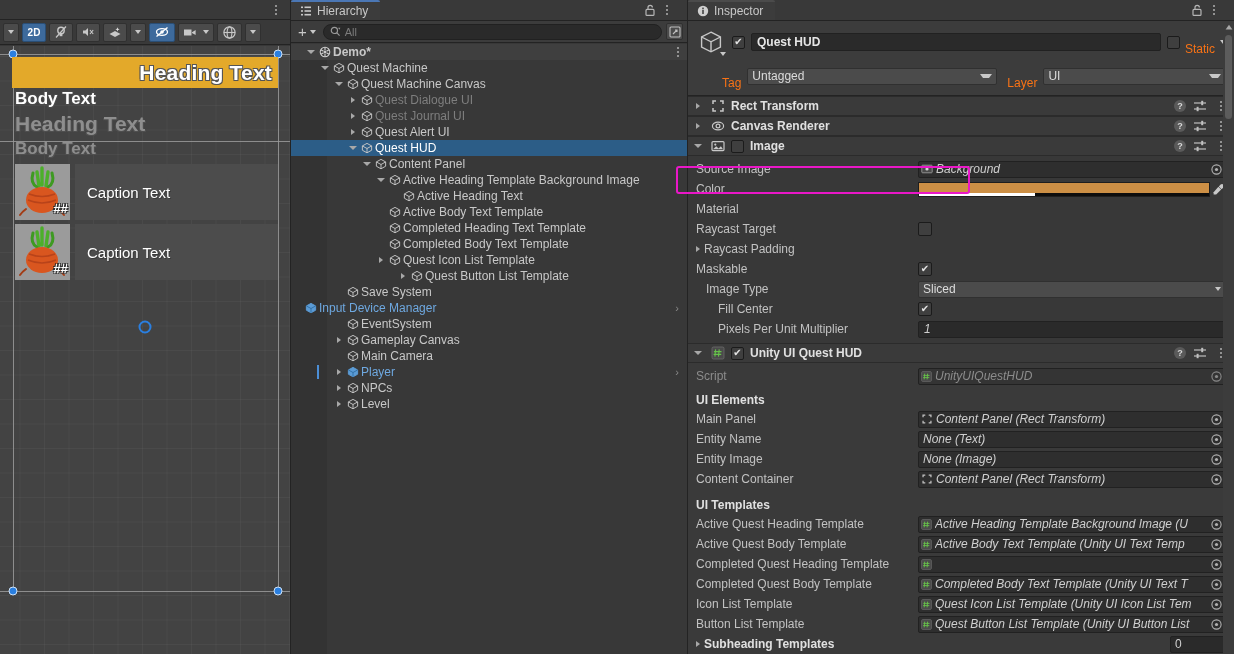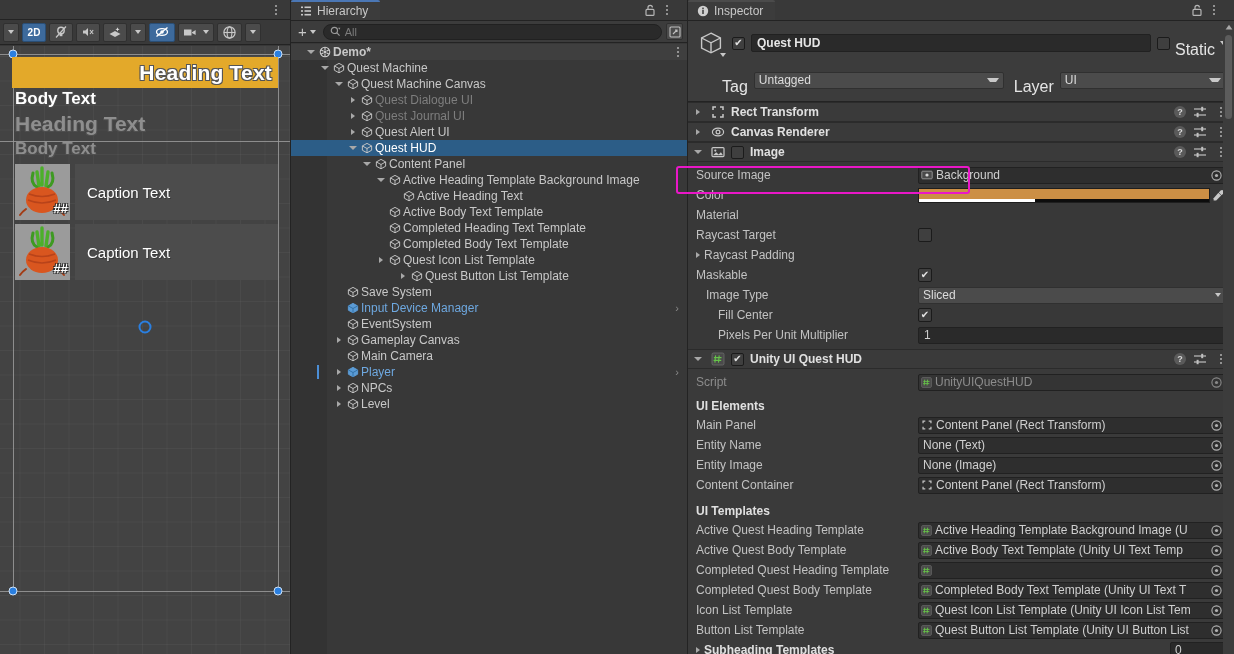--- a/index.html
+++ b/index.html
@@ -170,21 +170,21 @@
   }
   .chk.on::after{ content:"✔"; color:#e4e4e4; font-size:10px; line-height:10px; }
   .name-field{
     flex:1; height:18px; background:#2a2a2a; border:1px solid #212121; border-radius:2px;
     color:#e6e6e6; font-size:12px; font-weight:bold; padding:0 5px; display:flex; align-items:center;
     min-width:0;
   }
   .static-box{ display:flex; align-items:center; gap:5px; }
   .static-chk{ width:13px;height:13px;background:#3f3f3f;border:1px solid #1b1b1b;border-radius:2px; flex:0 0 13px; cursor:pointer;}
   .insp-tag-row{ display:flex; align-items:center; gap:6px; margin-top:5px; padding-left:26px; }
-  .mini-lbl{ color:#e5e5e5; font-size:16px;margin-top:14px; }
+  .mini-lbl{ color:#f97316; font-size:12px;margin-top:14px; }
   .dropdown{
     height:17px; background:#4b4b4b; border:1px solid #303030; border-radius:2px;
     display:flex; align-items:center; padding:0 4px; color:#dcdcdc; font-size:12px; cursor:pointer;
     min-width:0;
   }
   .dropdown .dc{ margin-left:auto; padding-left:6px; }
 
   .comp-head{
     height:20px; background:#3a3a3a; display:flex; align-items:center; gap:6px;
     padding:0 6px 0 3px; border-top:1px solid #2b2b2b; border-bottom:1px solid #2b2b2b;
@@ -201,21 +201,21 @@
   .prow{ display:flex; align-items:center; height:20px; gap:0; }
   .plabel{ color:#c2c2c2; font-size:12px; width:222px; flex:0 0 222px; white-space:nowrap; overflow:hidden; }
   .plabel.dimmed{ color:#8c8c8c; }
   .plabel.ind1{ padding-left:10px; }
   .plabel.ind2{ padding-left:22px; }
   .plabel.foldout{ display:flex; align-items:center; gap:4px; }
   .fold-tri{ width:0;height:0; border-left:4px solid #a8a8a8; border-top:3.5px solid transparent; border-bottom:3.5px solid transparent; flex:0 0 4px; }
   .pfield{
     flex:1; height:17px; background:#2a2a2a; border:1px solid #212121; border-radius:2px;
     display:flex; align-items:center; padding:0 2px 0 2px; color:#cfcfcf; font-size:12px;
-    min-width:0; overflow:hidden; cursor:text;
+    min-width:0; overflow:hidden; cursor:text;font-style:italic;
   }
   .pfield.obj{ background:#2e2e2e; }
   .pfield.dimmed{ color:#8c8c8c; background:#343434; }
   .pfield .txt{ white-space:nowrap; overflow:hidden; text-overflow:clip; flex:1; min-width:0; }
   .objbadge{ flex:0 0 auto; margin-right:3px; display:flex; align-items:center; }
   .pfield .target{ flex:0 0 13px; margin-left:auto; display:flex; align-items:center; justify-content:center; cursor:pointer; }
   .pfield-dd{
     flex:1; height:17px; background:#4b4b4b; border:1px solid #303030; border-radius:2px;
     display:flex; align-items:center; padding:0 4px; color:#dcdcdc; font-size:12px; cursor:pointer; min-width:0;
   }
@@ -590,21 +590,21 @@
           <div class="row" style="padding-left: 42px;">
             <span class="tw"></span>
             <span class="go">
               <svg width="12" height="12" viewBox="0 0 14 14">
                 <path d="M7 1.6 L12.4 4.6 L12.4 9.6 L7 12.6 L1.6 9.6 L1.6 4.6 Z" fill="none" stroke="#c8c8c8" stroke-width="1.1"></path>
                 <path d="M1.6 4.6 L7 7.6 L12.4 4.6 M7 7.6 L7 12.6" fill="none" stroke="#c8c8c8" stroke-width="1.1"></path>
               </svg>
             </span>
             <span class="lbl">Save System</span>
           </div>
-          <div class="row prefab" style="padding-left: 42px;">
+          <div class="row prefab" style="">
             <span class="tw"></span>
             <span class="go">
               <svg width="12" height="12" viewBox="0 0 14 14">
                 <path d="M7 1.6 L12.4 4.6 L12.4 9.6 L7 12.6 L1.6 9.6 L1.6 4.6 Z" fill="#5b9bd5" stroke="#5b9bd5" stroke-width="1.1"></path>
                 <path d="M1.6 4.6 L7 7.6 L12.4 4.6 M7 7.6 L7 12.6" fill="none" stroke="#2f6ea5" stroke-width="1.1"></path>
               </svg>
             </span>
             <span class="lbl">Input Device Manager</span>
             <span class="chev">›</span>
           </div>

